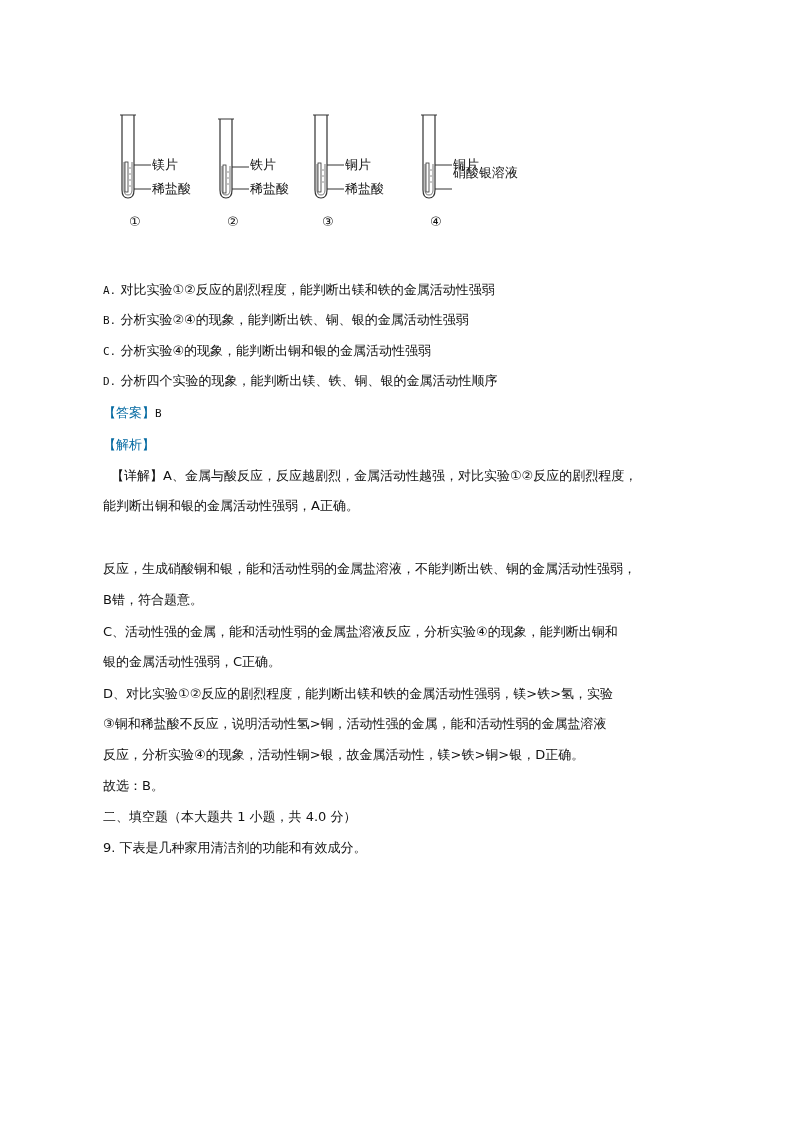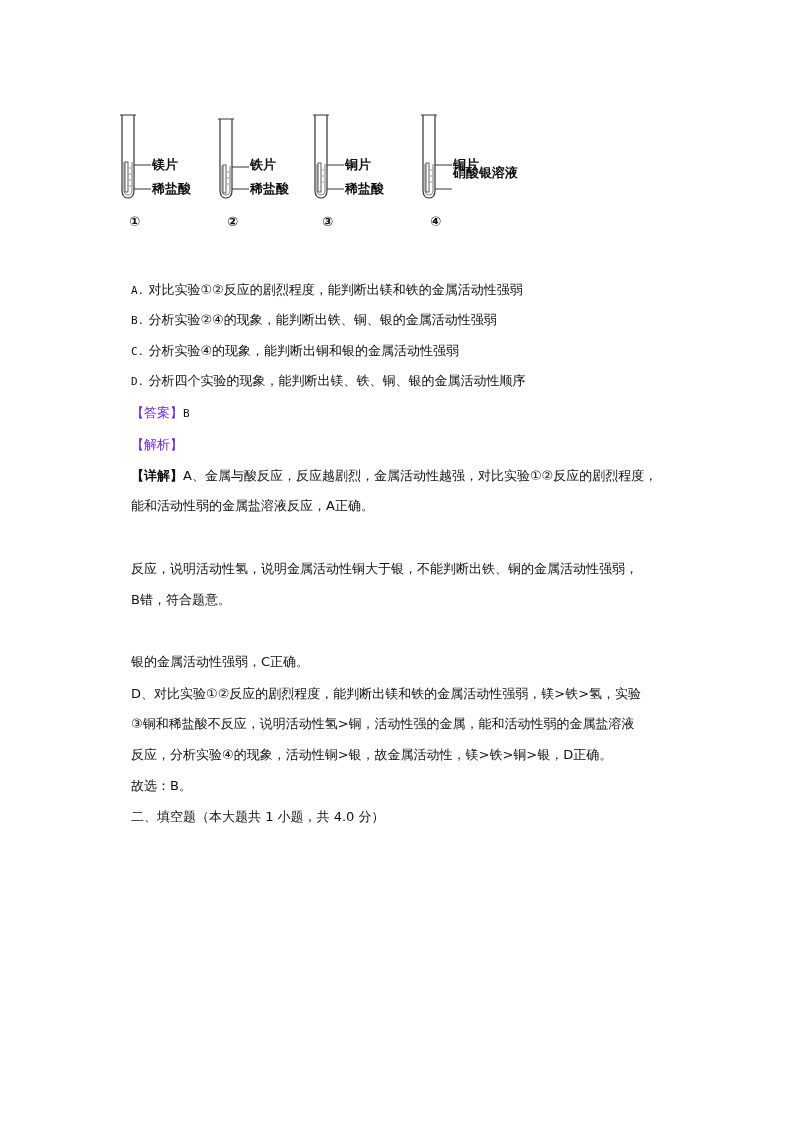--- a/index.html
+++ b/index.html
@@ -19,21 +19,20 @@
       position: absolute;
       left: 0; top: 0;
       width: 794px; height: 1123px;
     }
     .figure {
       position: absolute;
       left: 115px;
       top: 110px;
       width: 420px;
       height: 130px;
-      font-weight: bold;
     }
     .tube-group {
       position: absolute;
       top: 0;
       height: 130px;
     }
     .tube-svg {
       position: absolute;
       left: 0;
       top: 0;
@@ -46,37 +45,38 @@
       color: #111;
     }
     .tube-num {
       position: absolute;
       font-size: 13px;
       line-height: 14px;
       color: #111;
     }
     .line {
       position: absolute;
-      left: 131px;
+      left: 103px;
       font-size: 13px;
       line-height: 16px;
       white-space: nowrap;
       color: #111;
     }
     .line .latin {
       font-family: "DejaVu Sans Mono", monospace;
       font-size: 11px;
     }
     .bracket {
-      color: #6d28d9;
+      color: #0369a1;
       font-weight: normal;
     }
     .bracket-b {
       color: #111;
-      font-weight: bold;
+      font-weight: normal;
+      margin-left: 8px;
     }
   </style>
 </head>
 <body>
 
 <div class="page">
 
   <div class="figure">
 
     <div class="tube-group" style="left:0px;">
@@ -170,26 +170,28 @@
     <span class="bracket">【答案】</span><span class="latin">B</span>
   </div>
 
   <div class="line" style="top:437px;">
     <span class="bracket">【解析】</span>
   </div>
 
   <div class="line" style="top:468px;">
     <span class="bracket-b">【详解】</span><span>A、金属与酸反应，反应越剧烈，金属活动性越强，对比实验①②反应的剧烈程度，</span>
   </div>
-  <div class="line" style="top:498px;">能和活动性弱的金属盐溶液反应，A正确。</div>
-  <div class="line" style="top:561px;">反应，说明活动性氢，说明金属活动性铜大于银，不能判断出铁、铜的金属活动性强弱，</div>
+  <div class="line" style="top:498px;">能判断出铜和银的金属活动性强弱，A正确。</div>
+  <div class="line" style="top:561px;">反应，生成硝酸铜和银，能和活动性弱的金属盐溶液，不能判断出铁、铜的金属活动性强弱，</div>
   <div class="line" style="top:592px;text-align:center;">B错，符合题意。</div>
+  <div class="line" style="top:624px;">C、活动性强的金属，能和活动性弱的金属盐溶液反应，分析实验④的现象，能判断出铜和</div>
   <div class="line" style="top:654px;">银的金属活动性强弱，C正确。</div>
   <div class="line" style="top:686px;">D、对比实验①②反应的剧烈程度，能判断出镁和铁的金属活动性强弱，镁&gt;铁&gt;氢，实验</div>
   <div class="line" style="top:747px;">反应，分析实验④的现象，活动性铜&gt;银，故金属活动性，镁&gt;铁&gt;铜&gt;银，D正确。</div>
   <div class="line" style="top:716px;">③铜和稀盐酸不反应，说明活动性氢&gt;铜，活动性强的金属，能和活动性弱的金属盐溶液</div>
 
   <div class="line" style="top:778px;text-align:right;">故选：B。</div>
 
   <div class="line" style="top:809px;">二、填空题（本大题共 1 小题，共 4.0 分）</div>
 
+  <div class="line" style="top:840px;">9. 下表是几种家用清洁剂的功能和有效成分。</div>
 
 </div>
 
 </body></html>

